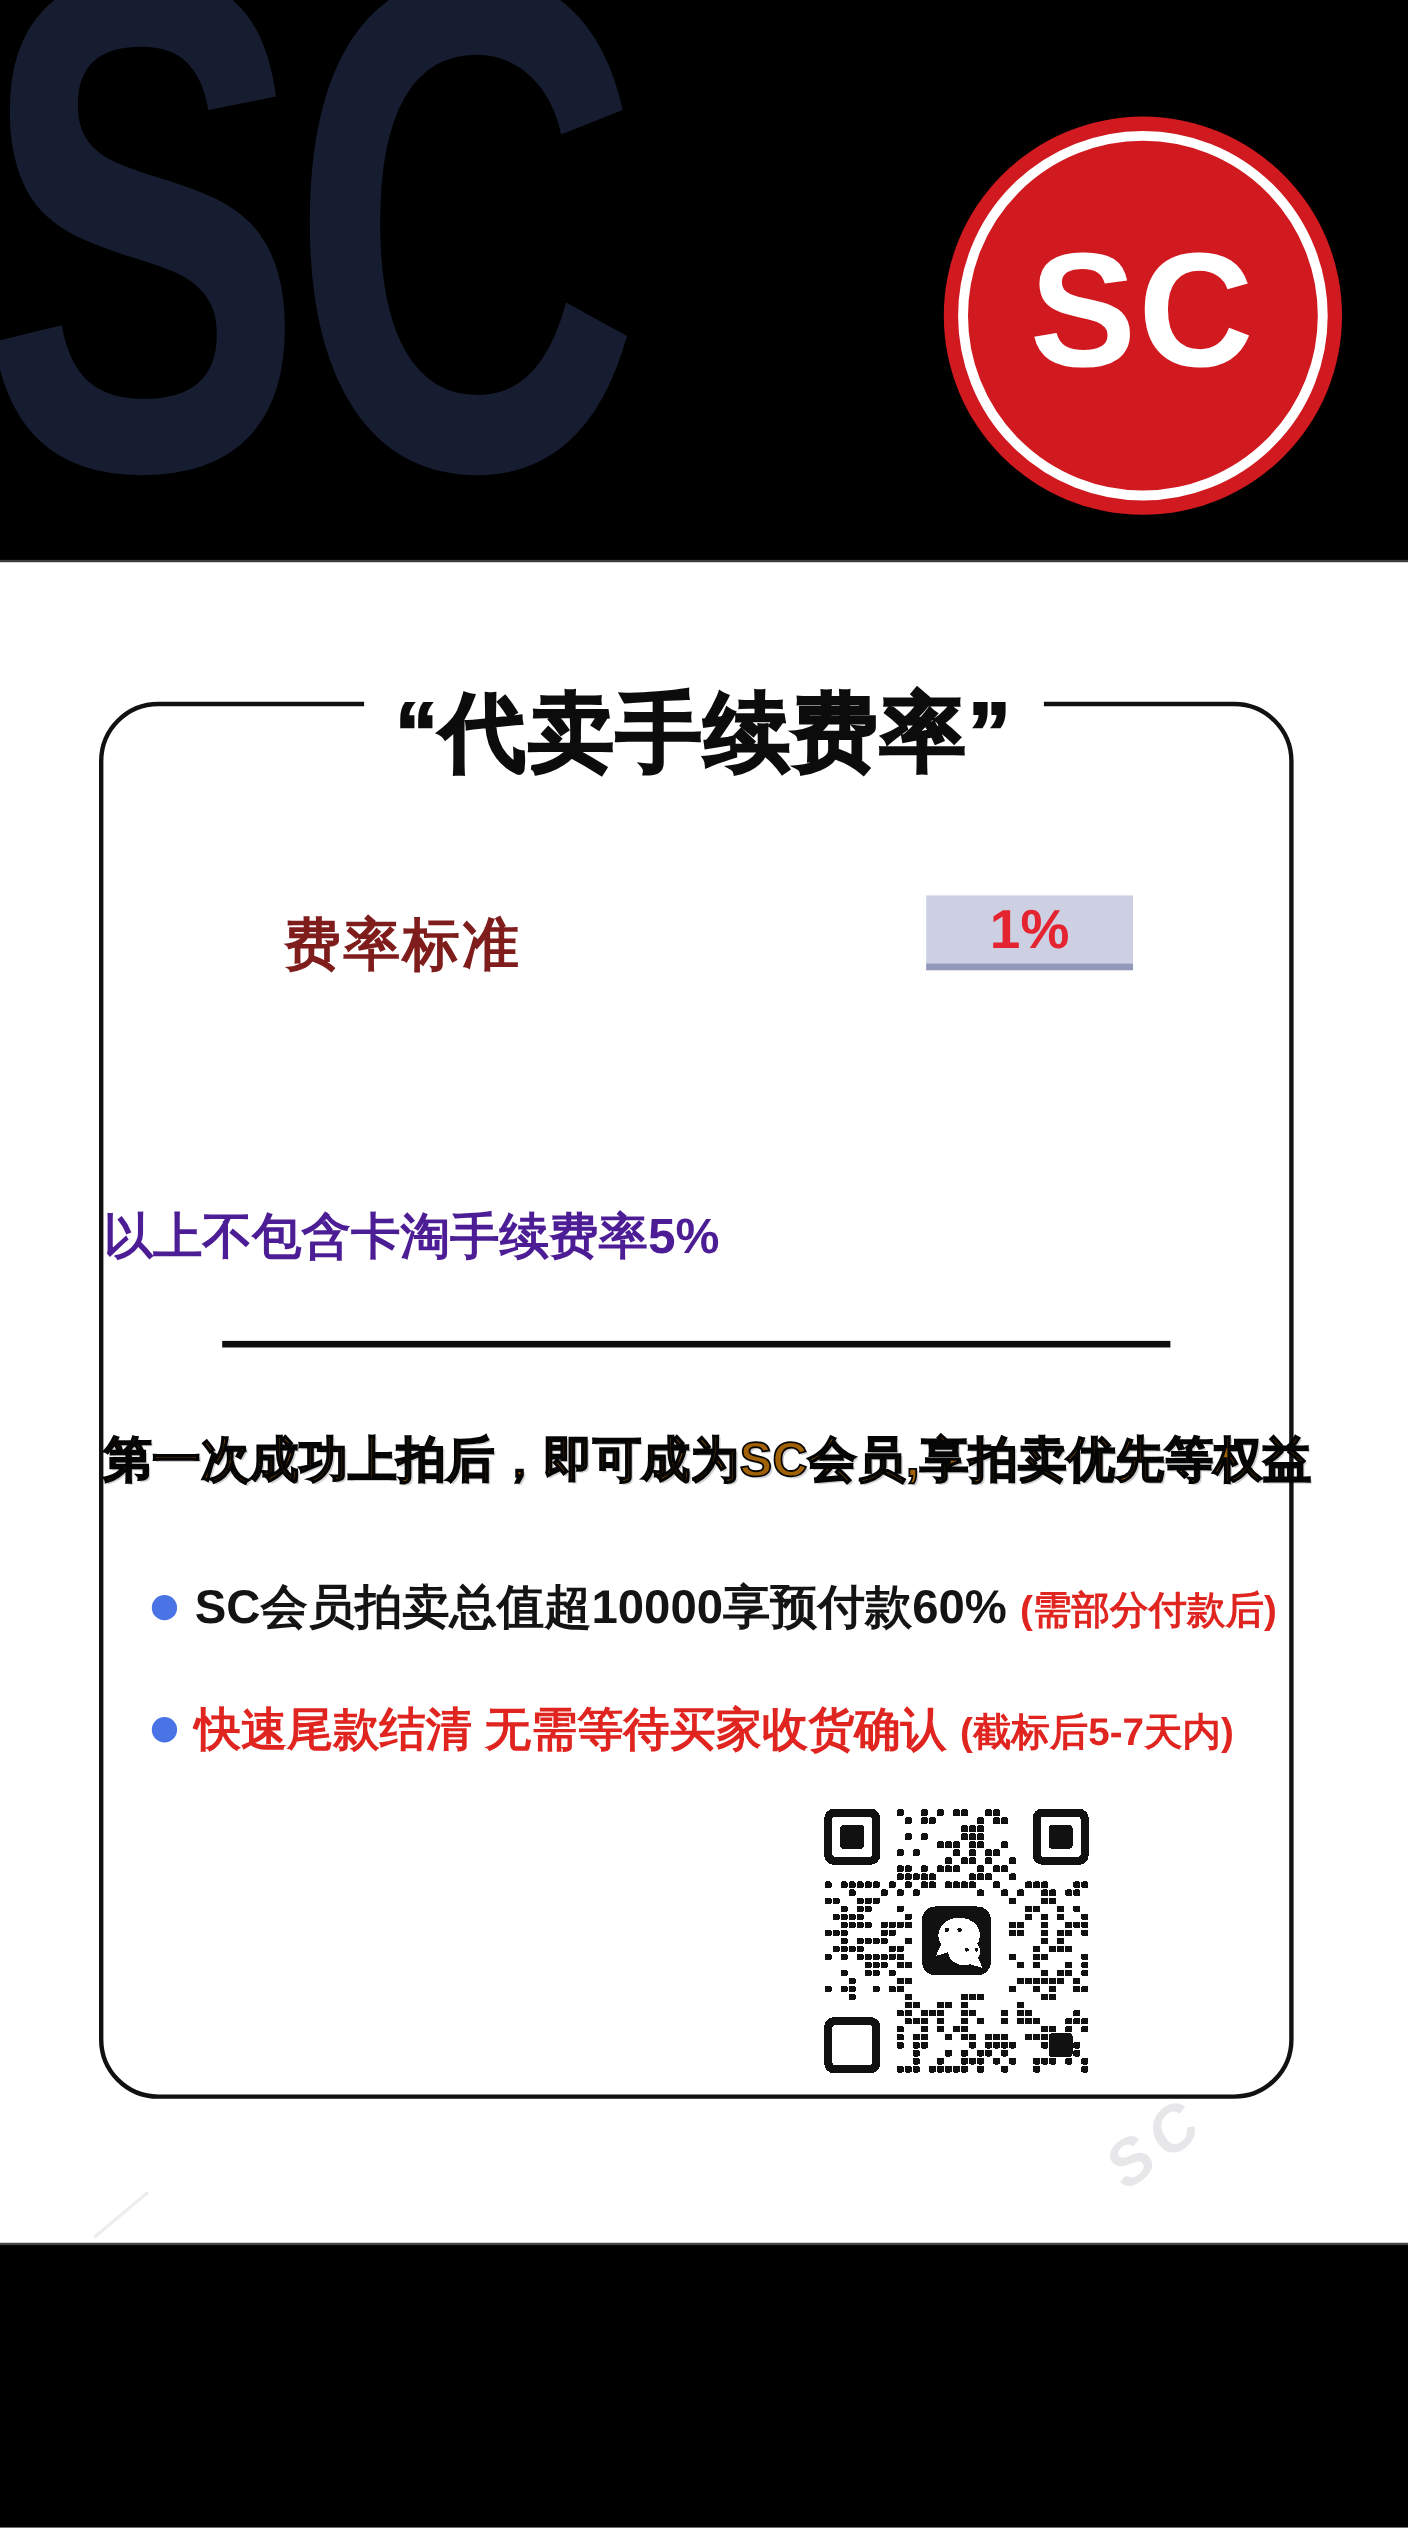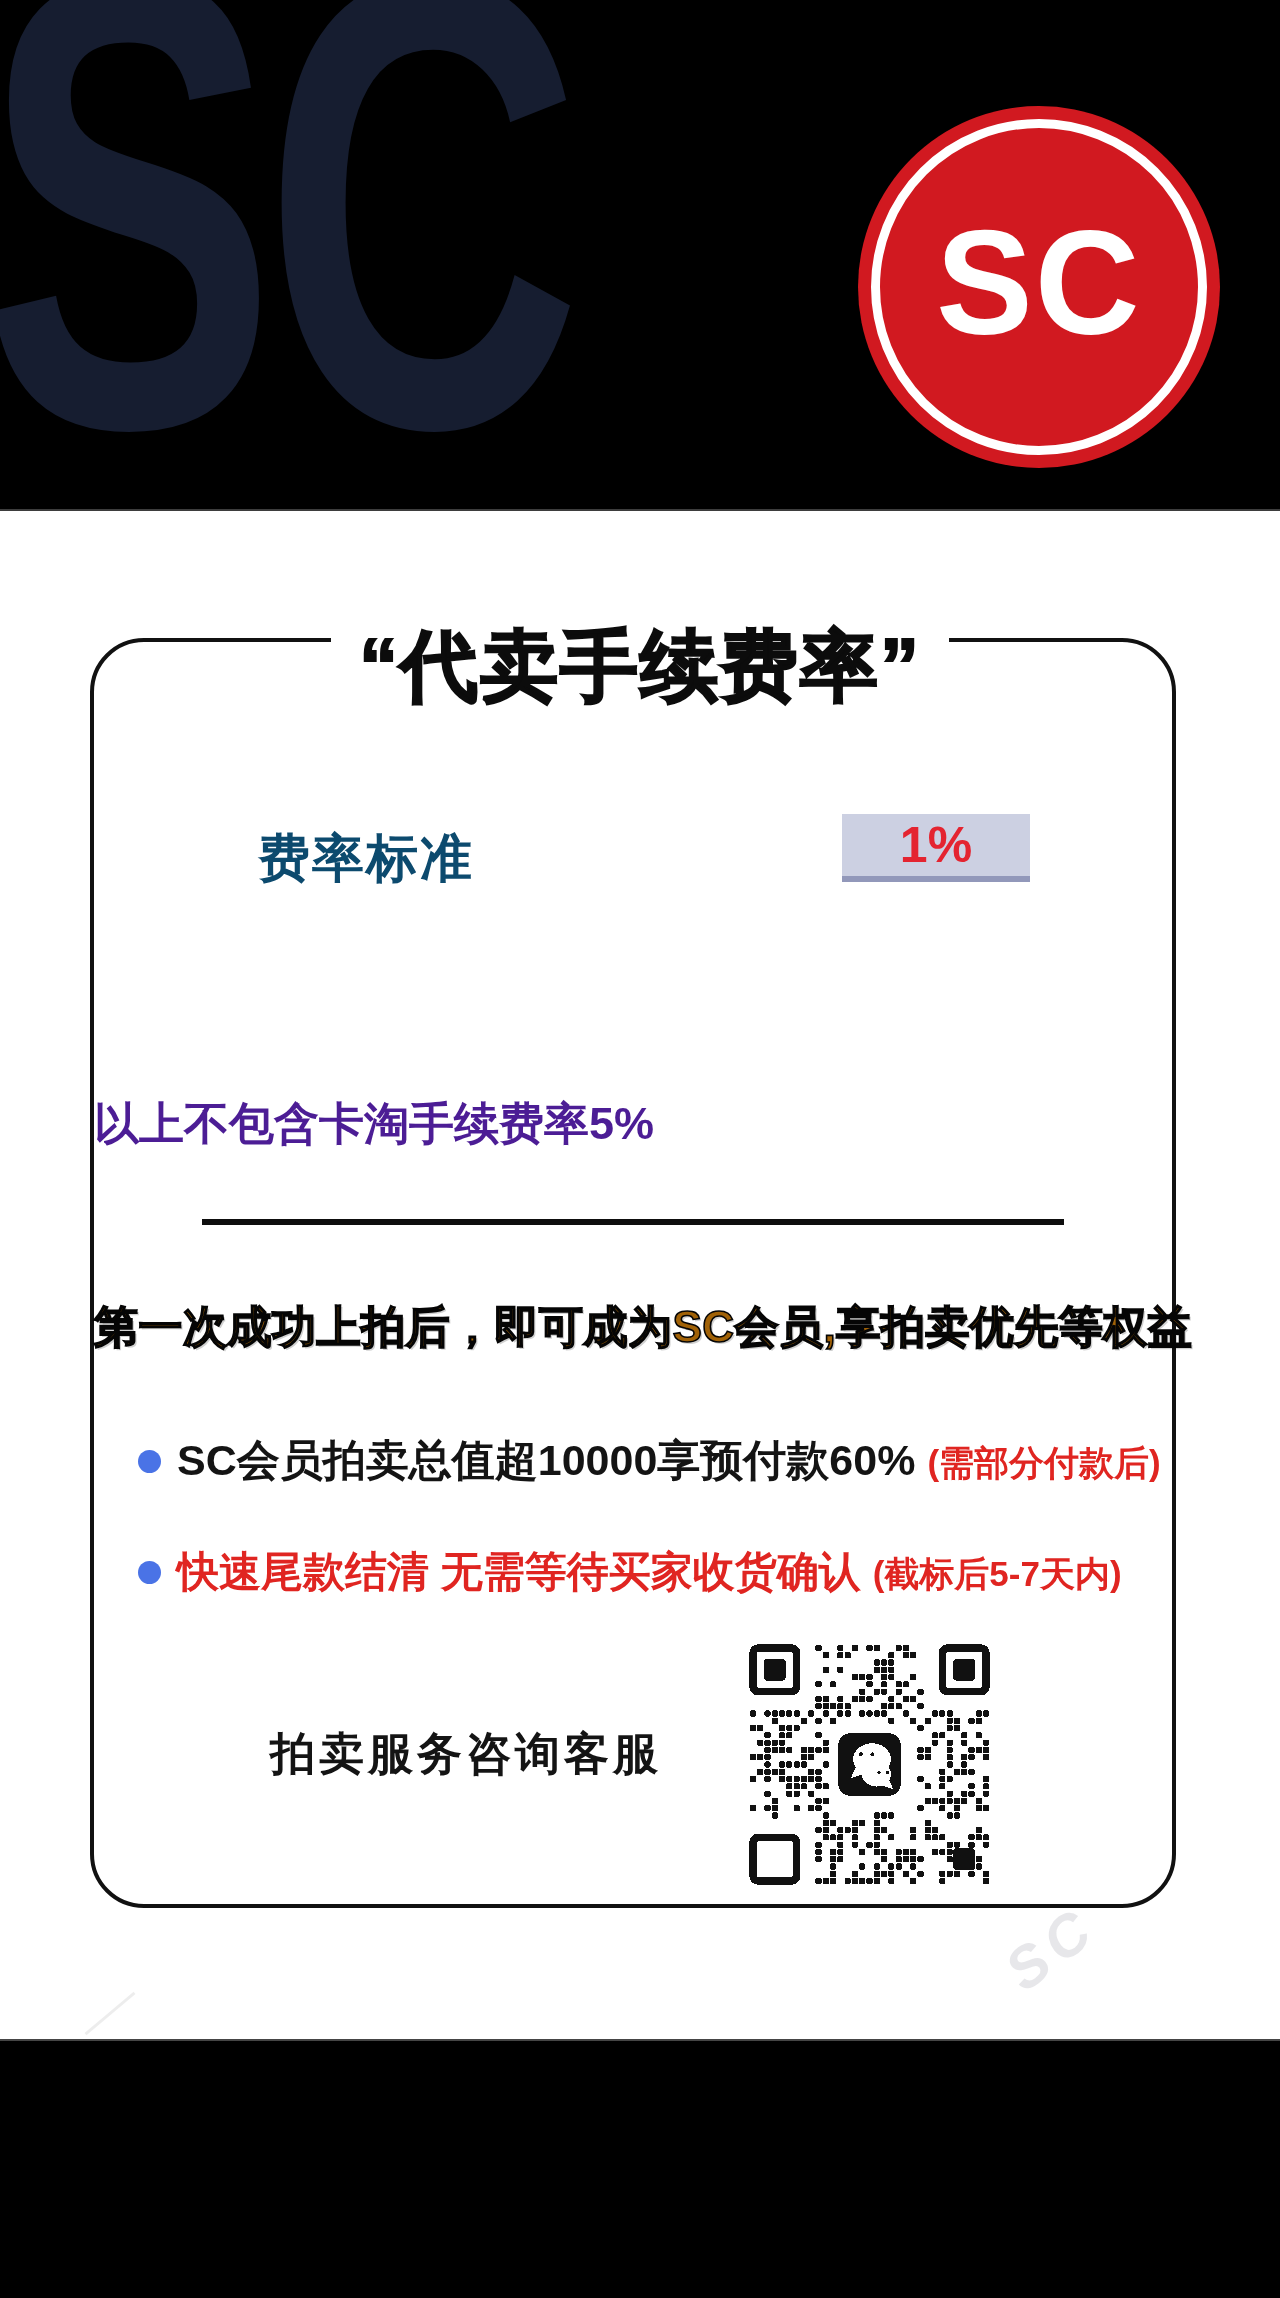--- a/index.html
+++ b/index.html
@@ -39,21 +39,21 @@
     background:#ffffff;padding:0 28px;color:#0c0c0c;font-size:78px;font-weight:900;
     -webkit-text-stroke:2px #0c0c0c;letter-spacing:2px;
   }
   
   .fee-card{
     position:absolute;left:90px;top:638px;width:1086px;height:1270px;
     border:4px solid #111;border-radius:54px;box-sizing:border-box;background:transparent;
     z-index:1;
   }
   .fee-label{
-    position:absolute;left:164px;top:182px;font-size:52px;font-weight:700;color:#0c4a6e;
+    position:absolute;left:164px;top:182px;font-size:52px;font-weight:700;color:#7f1d1d;
     letter-spacing:2px;
   }
   .fee-value-box{
     position:absolute;left:748px;top:172px;width:188px;height:62px;
     background:#ccd0e2;border-bottom:6px solid #9298ba;
     display:flex;align-items:center;justify-content:center;
   }
   .fee-value{font-size:50px;font-weight:600;color:#e42430;}
   .fee-note-primary{
     position:absolute;left:0;top:326px;width:100%;text-align:center;
@@ -143,21 +143,20 @@
       <span class="benefit-text-dark">SC会员拍卖总值超10000享预付款60%</span>
       <span class="benefit-note">(需部分付款后)</span>
     </div>
 
     <div class="benefit-item second">
       <span class="bullet-dot"></span>
       <span class="benefit-text-red">快速尾款结清 无需等待买家收货确认</span>
       <span class="benefit-note">(截标后5-7天内)</span>
     </div>
 
-    <div class="service-label">拍卖服务咨询客服</div>
 
     <div class="wechat-qr">
       <svg viewBox="-1 -1 35 35" xmlns="http://www.w3.org/2000/svg">
         <rect x="-1" y="-1" width="35" height="35" fill="#ffffff"></rect>
         <g id="qr-modules" fill="#111">
             <rect x="9.08" y="0.08" width="0.84" height="0.84" rx="0.18"></rect>
             <rect x="12.08" y="0.08" width="0.84" height="0.84" rx="0.18"></rect>
             <rect x="14.08" y="0.08" width="0.84" height="0.84" rx="0.18"></rect>
             <rect x="16.08" y="0.08" width="0.84" height="0.84" rx="0.18"></rect>
             <rect x="17.08" y="0.08" width="0.84" height="0.84" rx="0.18"></rect>

